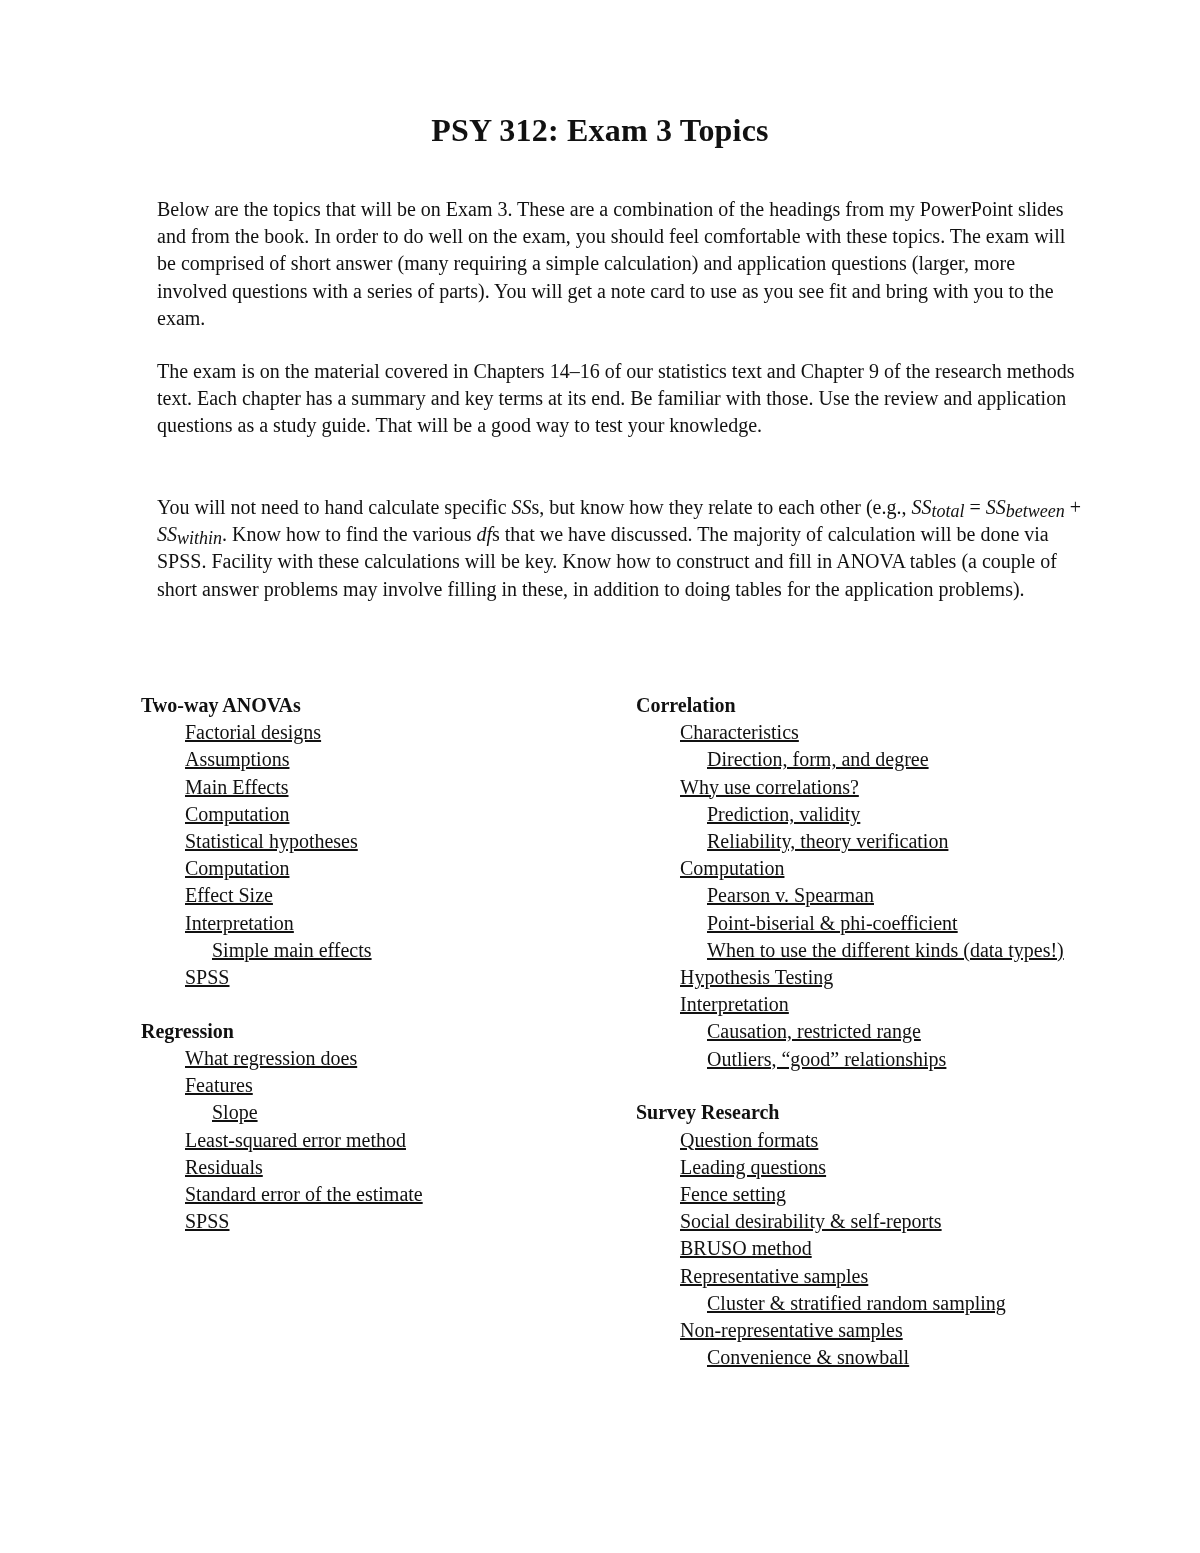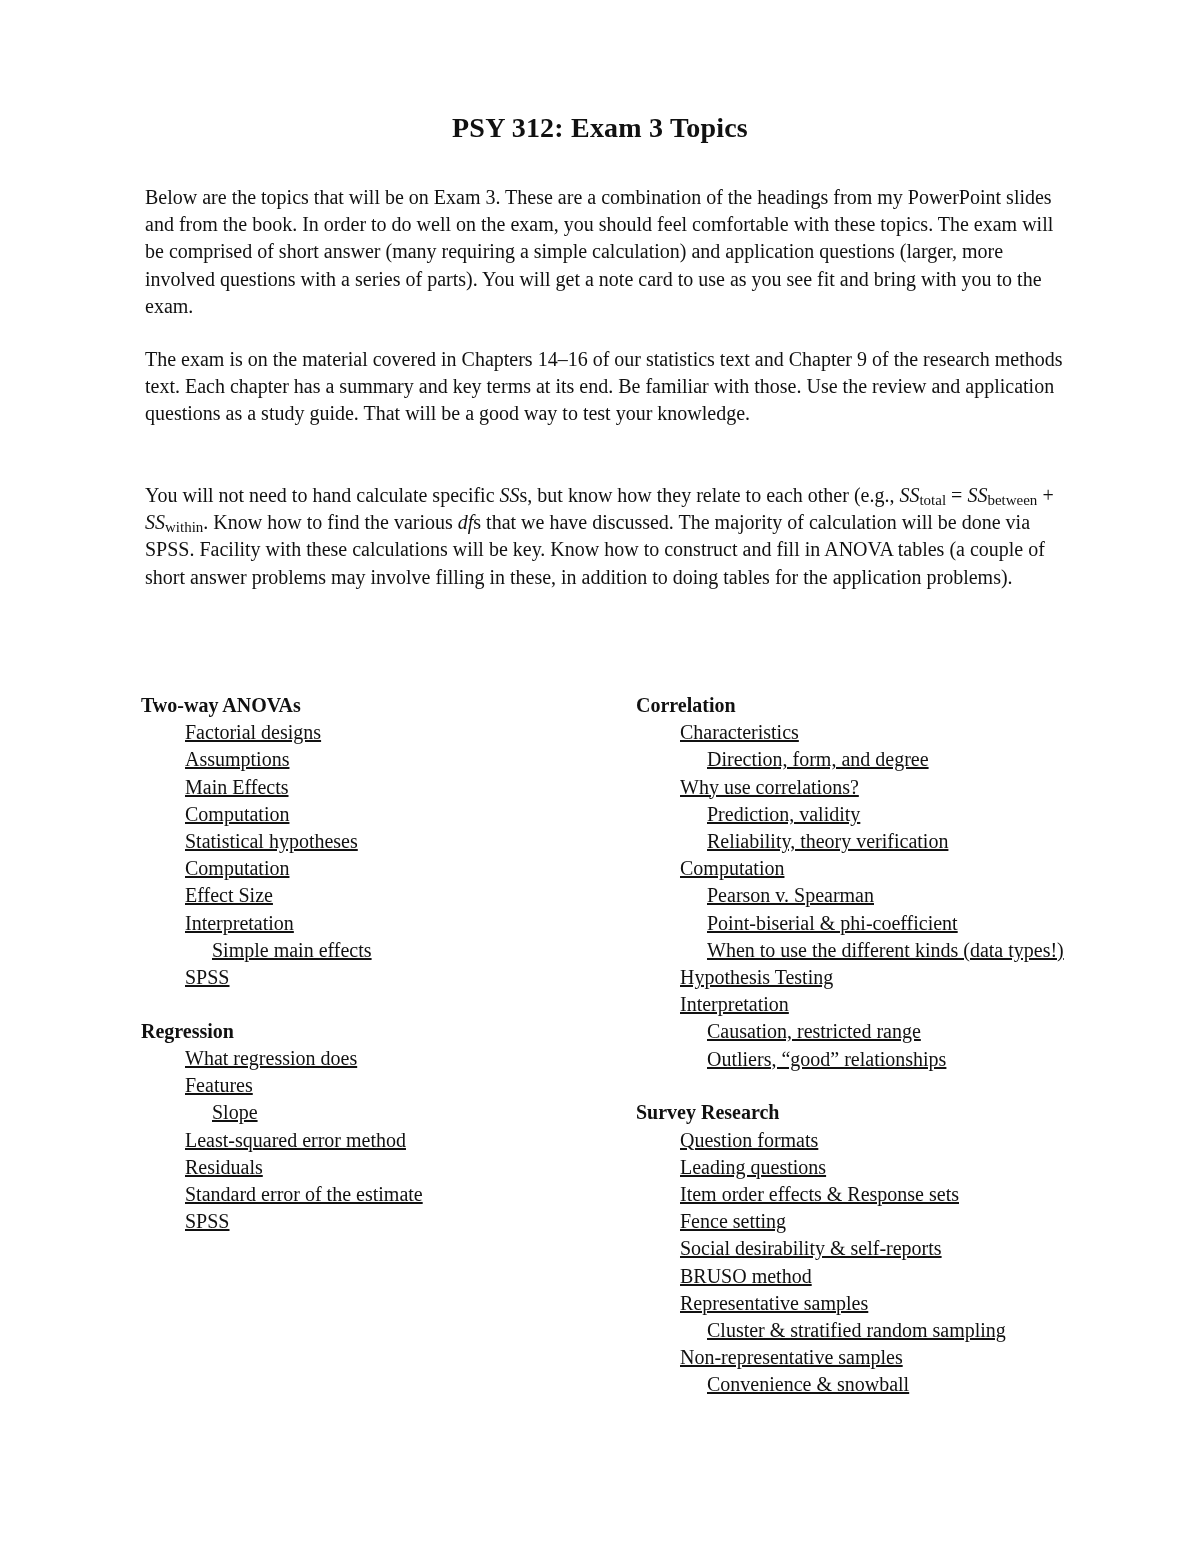--- a/index.html
+++ b/index.html
@@ -3,32 +3,32 @@
   <meta charset="utf-8">
   <style>
     html, body { margin: 0; padding: 0; background: #ffffff; }
     body {
       width: 1200px; height: 1553px; position: relative; overflow: hidden;
       font-family: "Liberation Serif", "DejaVu Serif", serif;
       color: #111111;
     }
     .page-title {
       position: absolute; left: 0; width: 1200px; top: 112px;
-      text-align: center; font-size: 28px; font-weight: bold; margin: 0;
+      text-align: center; font-size: 32px; font-weight: bold; margin: 0;
       letter-spacing: 0.2px;
     }
     .para {
       position: absolute; left: 141px; width: 930px;
-      font-size: 20px; line-height: 27.2px; margin: 4px;
+      font-size: 20px; line-height: 27.2px; margin: 16px;
     }
     #p1 { top: 180px; }
     #p2 { top: 342px; }
     #p3 { top: 478px; }
     .para i { font-style: italic; }
-    .para sub { font-size: 15px; vertical-align: -3px; line-height: 0; }
+    .para sub { font-size: 18px; font-style: italic; vertical-align: -3px; line-height: 0; }
     .col { position: absolute; top: 692px; width: 520px; font-size: 20px; line-height: 27.2px; }
     #col-left { left: 141px; }
     #col-right { left: 636px; }
     .section { margin: 0 0 26.6px 0; }
     .sec-head { font-weight: bold; margin: 0; }
     .item { margin: 0; white-space: nowrap; text-decoration: underline; }
     .lvl1 { padding-left: 44px; }
     .lvl2 { padding-left: 71px; }
   </style>
 </head>
@@ -79,21 +79,20 @@
       <p class="item lvl2">When to use the different kinds (data types!)</p>
       <p class="item lvl1">Hypothesis Testing</p>
       <p class="item lvl1">Interpretation</p>
       <p class="item lvl2">Causation, restricted range</p>
       <p class="item lvl2">Outliers, “good” relationships</p>
     </div>
     <div class="section">
       <p class="sec-head">Survey Research</p>
       <p class="item lvl1">Question formats</p>
       <p class="item lvl1">Leading questions</p>
-      <p class="item lvl1">Item order effects &amp; Response sets</p>
       <p class="item lvl1">Fence setting</p>
       <p class="item lvl1">Social desirability &amp; self-reports</p>
       <p class="item lvl1">BRUSO method</p>
       <p class="item lvl1">Representative samples</p>
       <p class="item lvl2">Cluster &amp; stratified random sampling</p>
       <p class="item lvl1">Non-representative samples</p>
       <p class="item lvl2">Convenience &amp; snowball</p>
     </div>
   </div>
 

